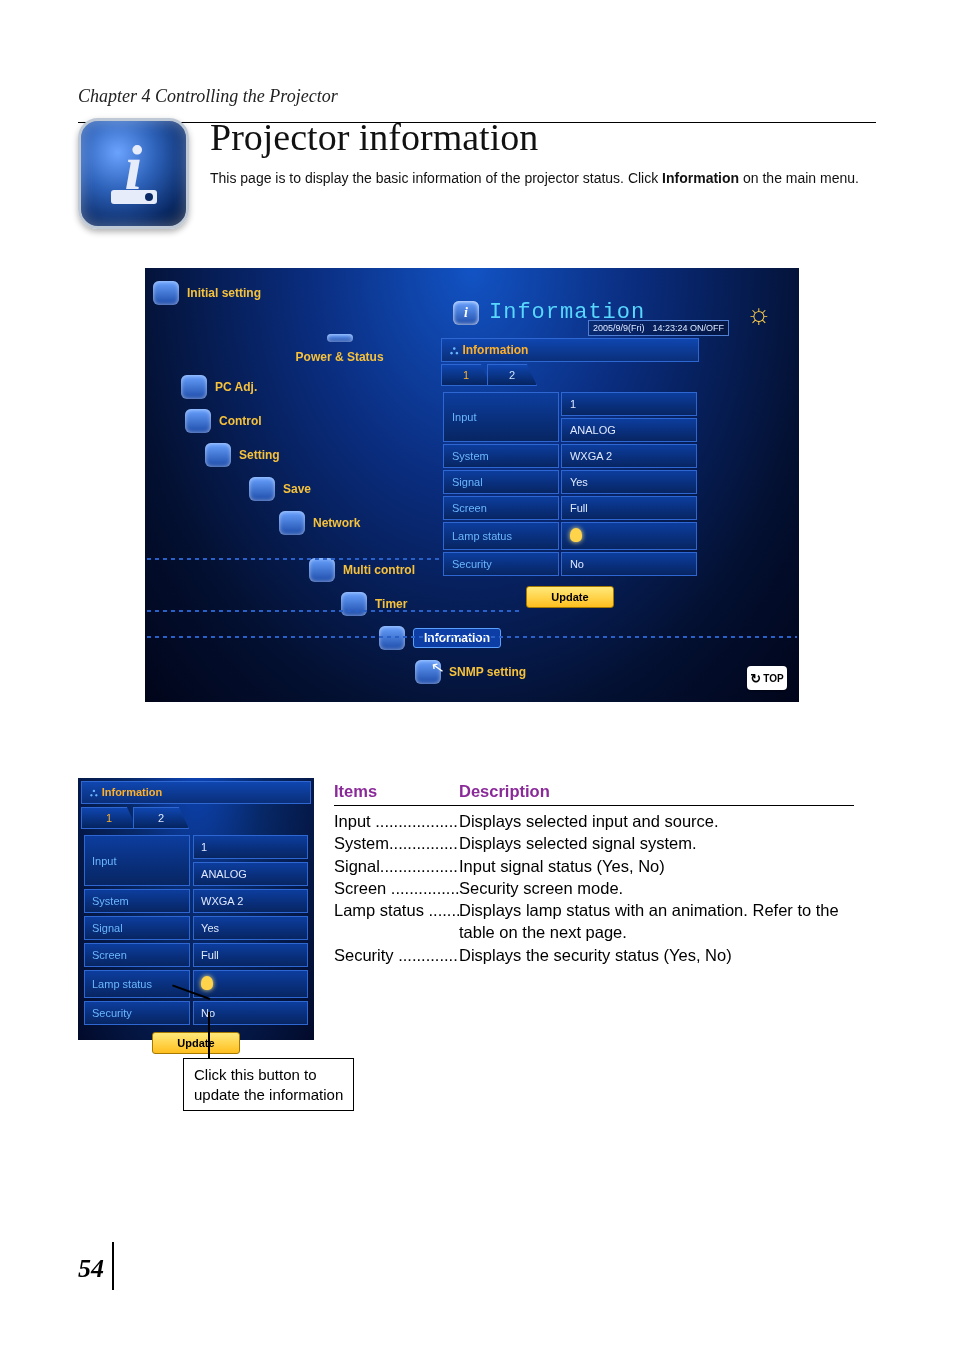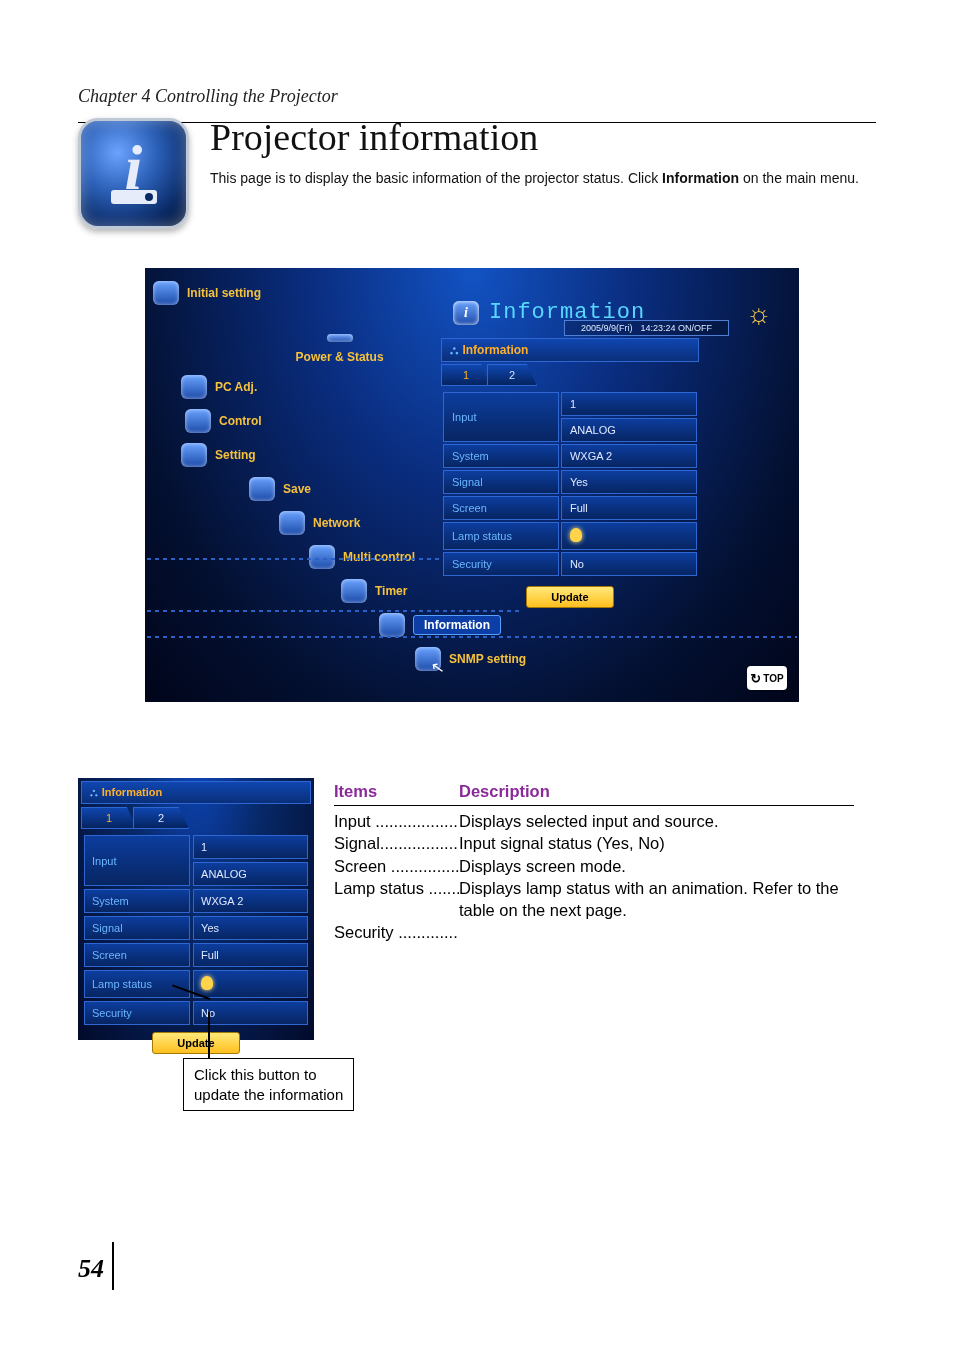--- a/index.html
+++ b/index.html
@@ -71,42 +71,42 @@
     position: absolute;
     left: 145px; top: 268px;
     width: 654px; height: 434px;
     background: radial-gradient(ellipse at 50% 0%, #1253c4 0%, #0a2d7f 35%, #031031 75%, #01051a 100%);
     font-size: 12px;
     color:#bcd2ff;
     overflow:hidden;
   }
   .shot1 .datetime {
     position:absolute; right:70px; top:52px;
-    border:1px solid #4f7fd4; padding:2px 16px;
+    border:1px solid #4f7fd4; padding:2px 4px;
     font-size:9px; color:#dce8ff; background:rgba(0,0,0,.2);
     display:flex; gap:8px;
   }
   .shot1 .sun {
     position:absolute; right:18px; top:24px; width:44px; height:44px;
     color:#ffd04a; font-size:28px; text-align:center; line-height:44px;
   }
   .shot1 .title-row { position:absolute; left:308px; top:32px; display:flex; align-items:center; gap:10px;}
   .shot1 .title-row .ico { width:26px; height:24px; background:linear-gradient(#6aa3ff,#1c4aa8); border-radius:6px; display:flex; align-items:center; justify-content:center; font-family:Georgia; font-style:italic; font-weight:bold; color:#fff; font-size:14px; box-shadow:inset 0 0 4px #fff;}
   .shot1 .title-row .label { font-family: 'Courier New', monospace; font-size:22px; color:#58d7ff; letter-spacing:1px;}
 
   
   .shot1 .menu { position:absolute; left:8px; top:10px; }
   .shot1 .menu .item { display:flex; align-items:center; gap:8px; height:30px; position:relative; }
   .shot1 .menu .item .mi-icon { width:26px; height:24px; border-radius:6px; background:linear-gradient(#6aa3ff,#1c4aa8); box-shadow:inset 0 0 4px rgba(255,255,255,.6);}
   .shot1 .menu .item .mi-label { color:#f7c23b; font-size:12px; font-weight:bold; white-space:nowrap;}
   .shot1 .menu .i0{ margin-left:0px;}    .shot1 .menu .i1{ margin-left:0px; margin-top:26px;flex-direction:column;}
   .shot1 .menu .i2{ margin-left:16px; margin-top:8px;padding-left:12px;} .shot1 .menu .i3{ margin-left:32px; margin-top:4px;}
-  .shot1 .menu .i4{ margin-left:28px; margin-top:4px;}.shot1 .menu .i5{ margin-left:70px; margin-top:4px;}
+  .shot1 .menu .i4{ margin-left:52px; margin-top:4px;}.shot1 .menu .i5{ margin-left:70px; margin-top:4px;}
   .shot1 .menu .i6{ margin-left:96px; margin-top:4px;}.shot1 .menu .i7{ margin-left:126px; margin-top:4px;}
-  .shot1 .menu .i8{ margin-left:156px; margin-top:4px;text-align:right;}.shot1 .menu .i9{ margin-left:188px; margin-top:4px;}
+  .shot1 .menu .i8{ margin-left:156px; margin-top:17px;text-align:right;}.shot1 .menu .i9{ margin-left:188px; margin-top:4px;}
   .shot1 .menu .i10{ margin-left:226px; margin-top:4px;}.shot1 .menu .i11{ margin-left:262px; margin-top:4px;}
 
   .shot1 .menu .i10 .mi-label{ background:#0d3ea6; color:#fff; padding:2px 10px; border-radius:3px; border:1px solid #5aa0ff;}
 
   
   .shot1 .rail { position:absolute; left:2px; right:280px; height:2px; background-image: linear-gradient(90deg,#2a61c9 50%, transparent 50%); background-size:8px 2px;}
   .shot1 .rail.r1{ top:290px;} .shot1 .rail.r2{ top:342px;} .shot1 .rail.r3{ top:368px; right:2px;}
 
   
   .shot1 .panel {
@@ -367,31 +367,36 @@
   <div class="hdr-row">
     <div class="c1">Items</div>
     <div class="c2">Description</div>
   </div>
   <div class="body">
     <div class="row">
         <span class="k">Input ..................</span>
         <span class="v">Displays selected input and source.</span>
       </div>
     <div class="row">
+        <span class="k">System...............</span>
+        <span class="v">Displays selected signal system.</span>
+      </div>
+    <div class="row">
         <span class="k">Signal.................</span>
         <span class="v">Input signal status (Yes, No)</span>
       </div>
     <div class="row">
         <span class="k">Screen ...............</span>
-        <span class="v">Displays screen mode.</span>
+        <span class="v">Security screen mode.</span>
       </div>
     <div class="row">
         <span class="k">Lamp status ........</span>
         <span class="v">Displays lamp status with an animation. Refer to the table on the next page.</span>
       </div>
     <div class="row">
         <span class="k">Security .............</span>
+        <span class="v">Displays the security status (Yes, No)</span>
       </div>
   </div>
 </div>
 
 <div class="page-number">54</div>
 <div class="page-rule"></div>
 
 </body></html>

